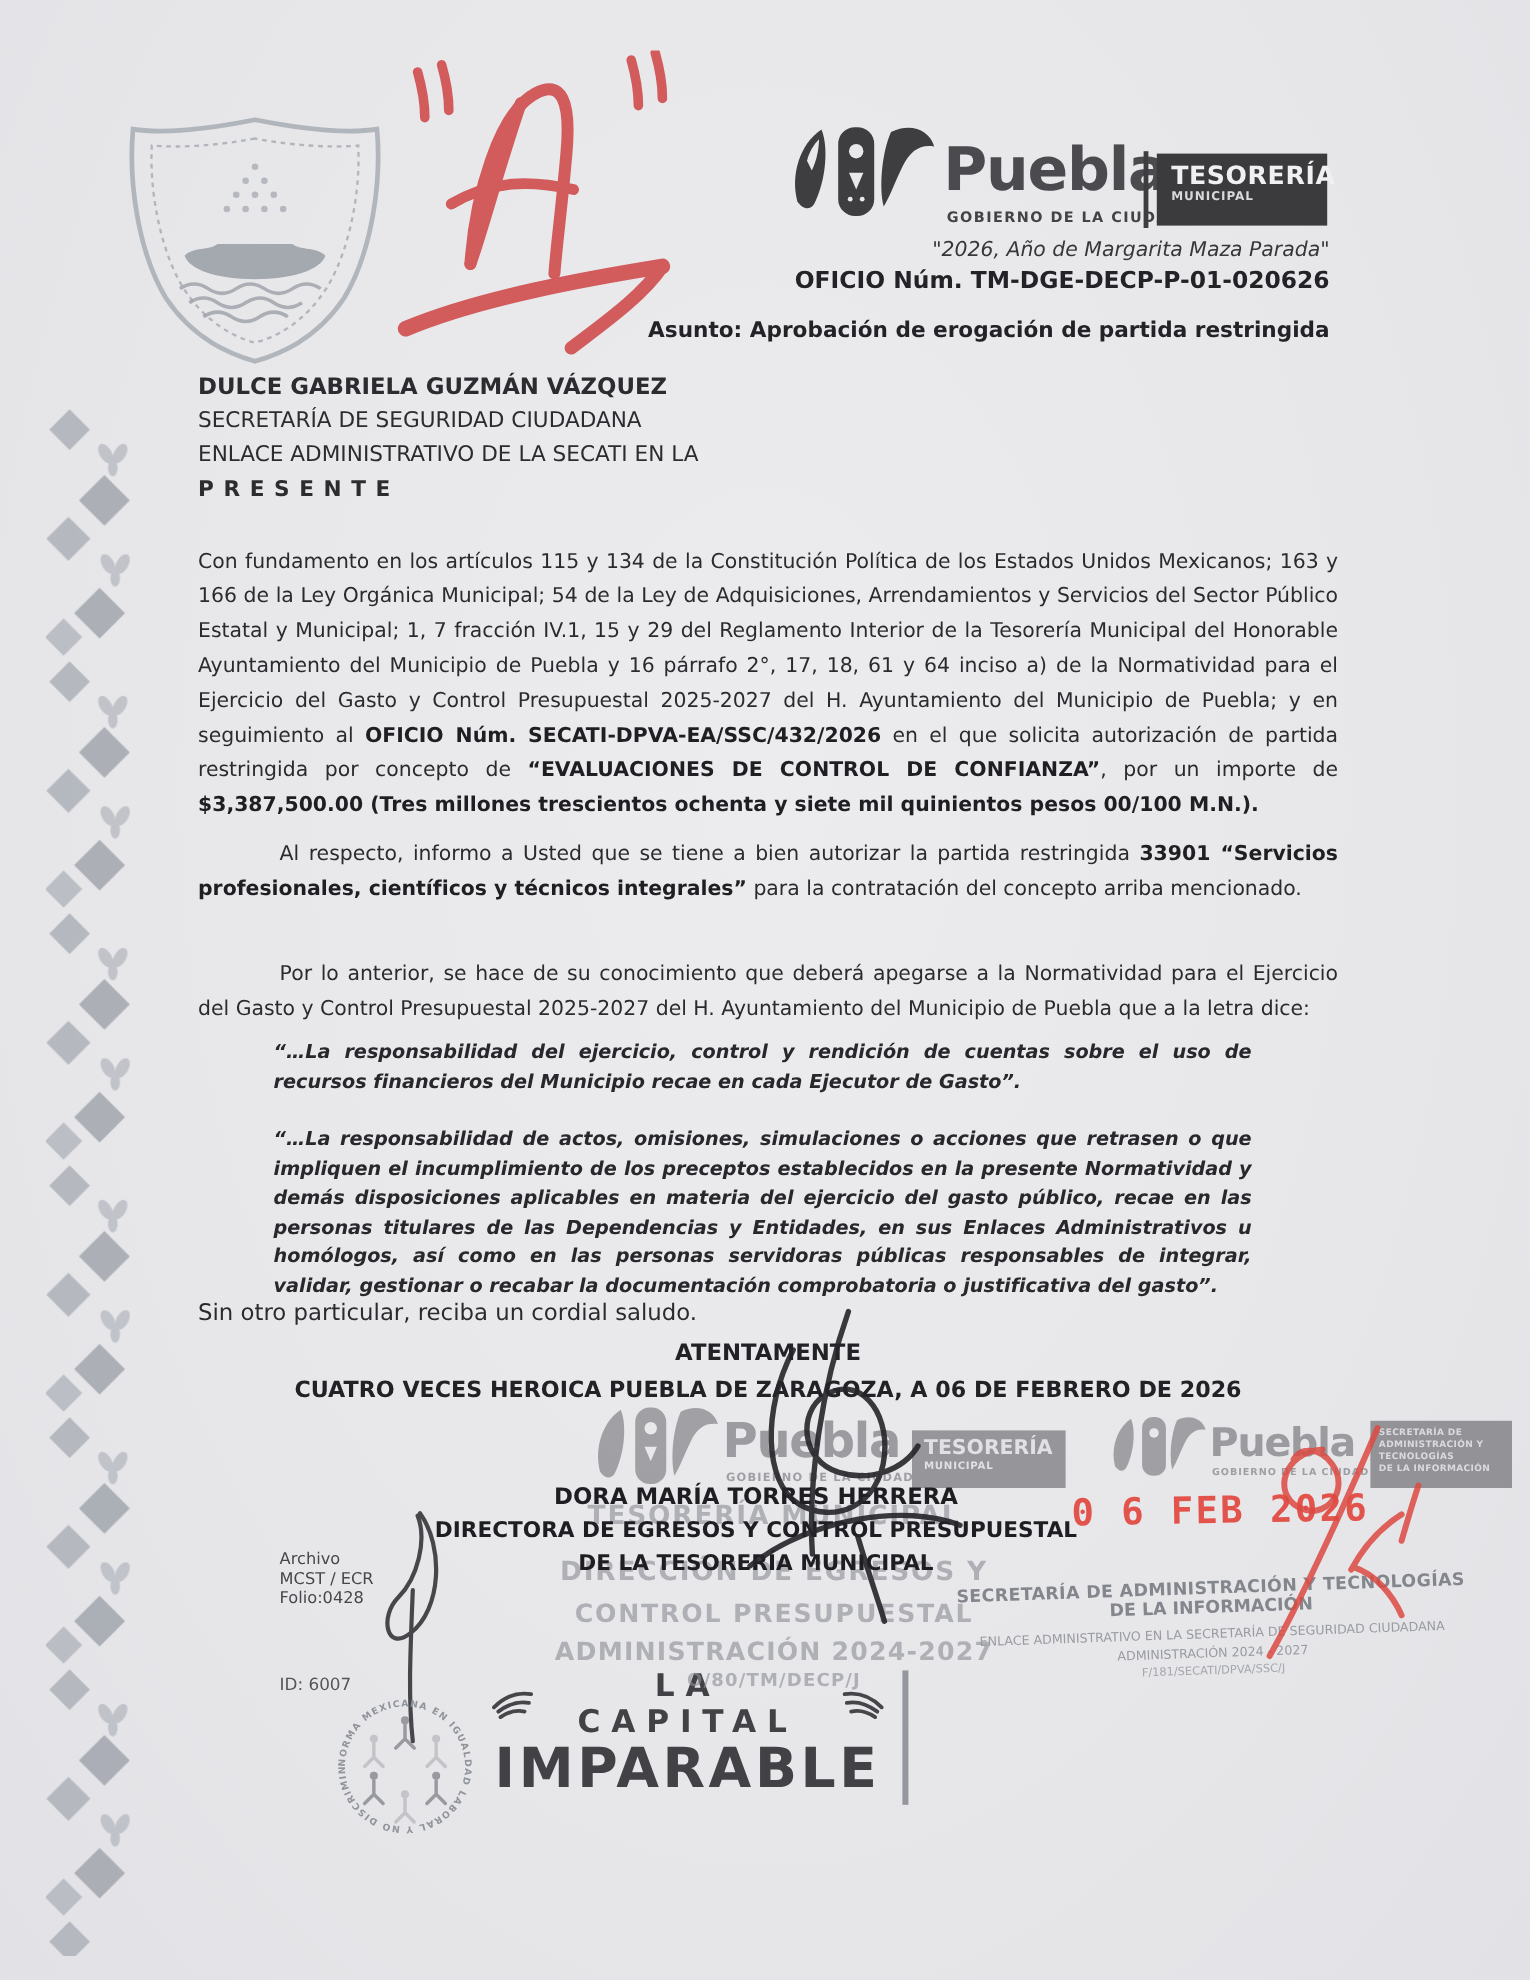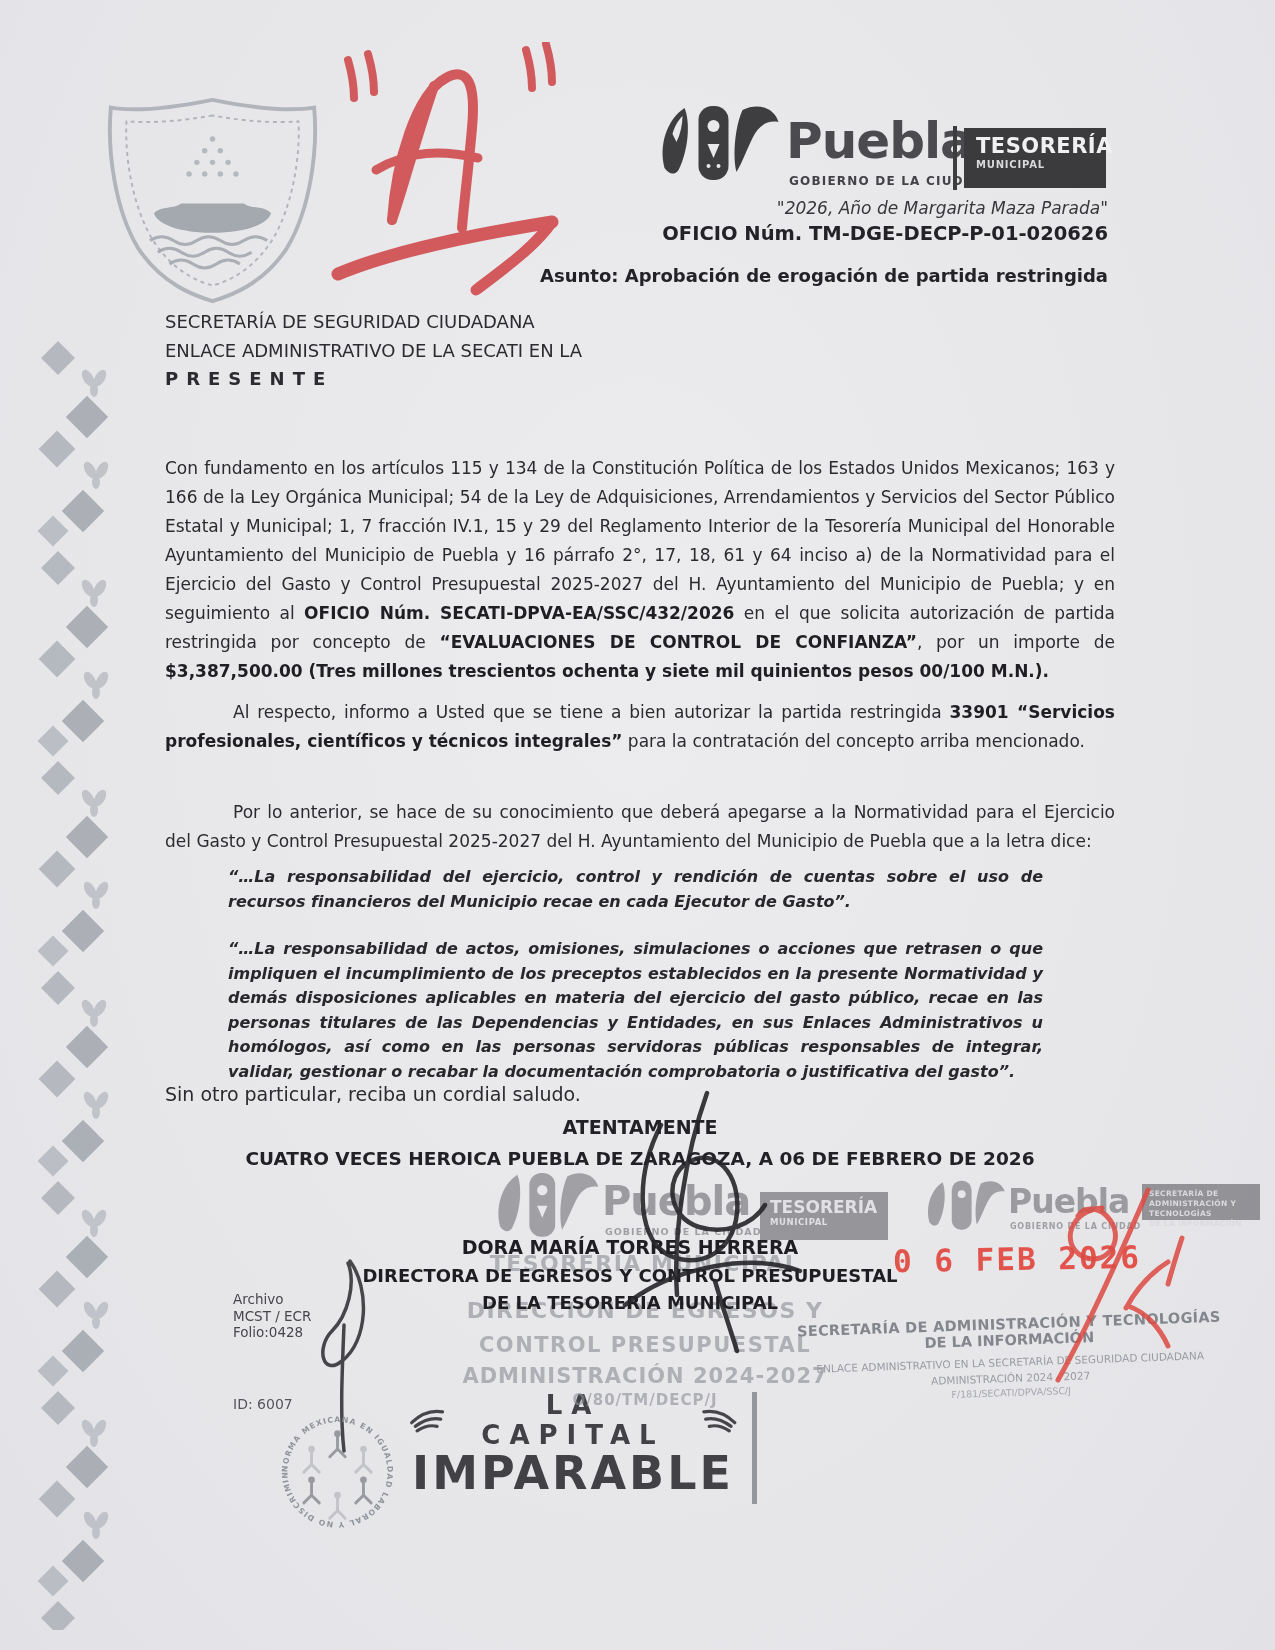--- a/index.html
+++ b/index.html
@@ -50,21 +50,21 @@
   .stamp-left .s-icons{position:absolute;left:0;top:2px;width:112px;height:86px;}
   .stamp-left .s-word{position:absolute;left:114px;top:16px;font-size:40px;font-weight:700;color:#77777d;letter-spacing:-1px;}
   .stamp-left .s-tag{position:absolute;left:117px;top:64px;font-size:9.5px;font-weight:700;letter-spacing:1px;color:#7c7c82;}
   .stamp-left .s-badge{position:absolute;left:272px;top:30px;width:128px;height:48px;background:#6f6f75;color:#dedee2;padding:5px 0 0 10px;box-sizing:border-box;}
   .stamp-left .s-badge .b1{font-size:17px;font-weight:800;}
   .stamp-left .s-badge .b2{font-size:8.5px;font-weight:700;letter-spacing:.6px;}
   .stamp-right{left:920px;top:1172px;width:290px;height:80px;}
   .stamp-right .s-icons{position:absolute;left:0;top:0;width:86px;height:70px;}
   .stamp-right .s-word{position:absolute;left:88px;top:10px;font-size:33px;font-weight:700;color:#77777d;letter-spacing:-1px;}
   .stamp-right .s-tag{position:absolute;left:90px;top:50px;font-size:8px;font-weight:700;letter-spacing:.8px;color:#7c7c82;}
-  .stamp-right .s-badge{position:absolute;left:222px;top:12px;width:118px;height:36px;background:#6b6b71;color:#d6d6da;padding:5px 17px 0 7px;box-sizing:border-box;}
+  .stamp-right .s-badge{position:absolute;left:222px;top:12px;width:118px;height:56px;background:#6b6b71;color:#d6d6da;padding:5px 17px 0 7px;box-sizing:border-box;}
   .stamp-right .s-badge div{font-size:7.5px;font-weight:700;letter-spacing:.3px;line-height:10px;}
   
   .signer{left:330px;top:1236px;width:600px;text-align:center;z-index:6;}
   .signer .sname{font-size:19px;font-weight:700;color:#1e1e22;}
   .signer .stitle{font-size:18px;font-weight:700;color:#1e1e22;margin-top:7px;}
   .signer .stitle2{font-size:18px;font-weight:700;color:#1e1e22;margin-top:6px;}
   
   .ghost{left:385px;width:520px;text-align:center;color:#8c8f96;opacity:.62;font-weight:700;letter-spacing:1.5px;z-index:3;}
   .g1{top:1251px;font-size:22px;}
   .g2{top:1298px;font-size:22px;}
@@ -186,20 +186,21 @@
     </div>
   </div>
 
   <div class="abs head-lines">
     <div class="year-legend">"2026, Año de Margarita Maza Parada"</div>
     <div class="oficio-num">OFICIO Núm. TM-DGE-DECP-P-01-020626</div>
     <div class="asunto">Asunto: Aprobación de erogación de partida restringida</div>
   </div>
 
   <div class="abs recipient">
+    <div class="rname">DULCE GABRIELA GUZMÁN VÁZQUEZ</div>
     <div>SECRETARÍA DE SEGURIDAD CIUDADANA</div>
     <div>ENLACE ADMINISTRATIVO DE LA SECATI EN LA</div>
     <div class="presente">PRESENTE</div>
   </div>
 
   <p class="abs para p1"><span>Con fundamento en los artículos 115 y 134 de la Constitución Política de los Estados Unidos Mexicanos; 163 y 166 de la Ley Orgánica Municipal; 54 de la Ley de Adquisiciones, Arrendamientos y Servicios del Sector Público Estatal y Municipal; 1, 7 fracción IV.1, 15 y 29 del Reglamento Interior de la Tesorería Municipal del Honorable Ayuntamiento del Municipio de Puebla y 16 párrafo 2°, 17, 18, 61 y 64 inciso a)  de la Normatividad para el Ejercicio del Gasto y Control Presupuestal 2025-2027 del H. Ayuntamiento del Municipio de Puebla; y en seguimiento al </span><b>OFICIO Núm. SECATI-DPVA-EA/SSC/432/2026</b><span> en el que solicita autorización de partida restringida por concepto de </span><b>“EVALUACIONES DE CONTROL DE CONFIANZA”</b><span>, por un importe de </span><b>$3,387,500.00 (Tres millones trescientos ochenta y siete mil quinientos pesos 00/100 M.N.).</b></p>
 
   <p class="abs para p2"><span>Al respecto, informo a Usted que se tiene a bien autorizar la partida restringida </span><b>33901 “Servicios profesionales, científicos y técnicos integrales”</b><span> para la contratación del concepto arriba mencionado.</span></p>
 
   <p class="abs para p3">Por lo anterior, se hace de su conocimiento que deberá apegarse a la Normatividad para el Ejercicio del Gasto y Control Presupuestal 2025-2027 del H. Ayuntamiento del Municipio de Puebla que a la letra dice:</p>

